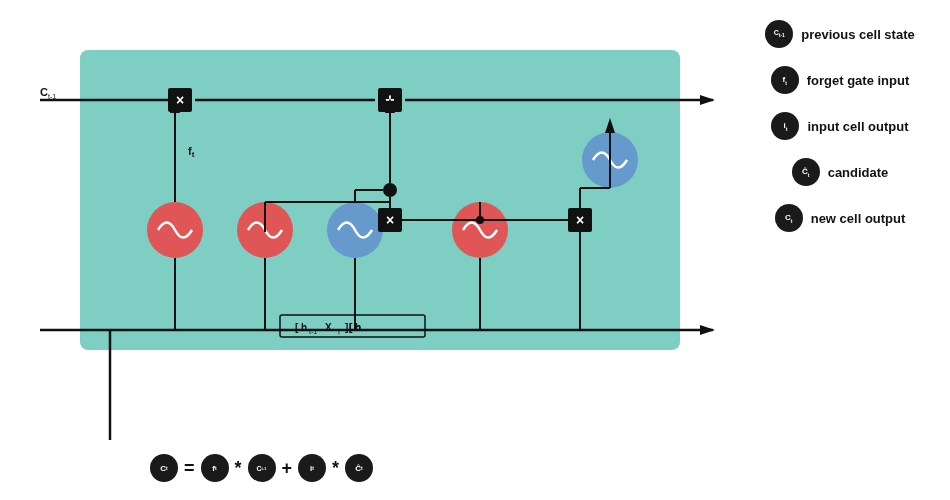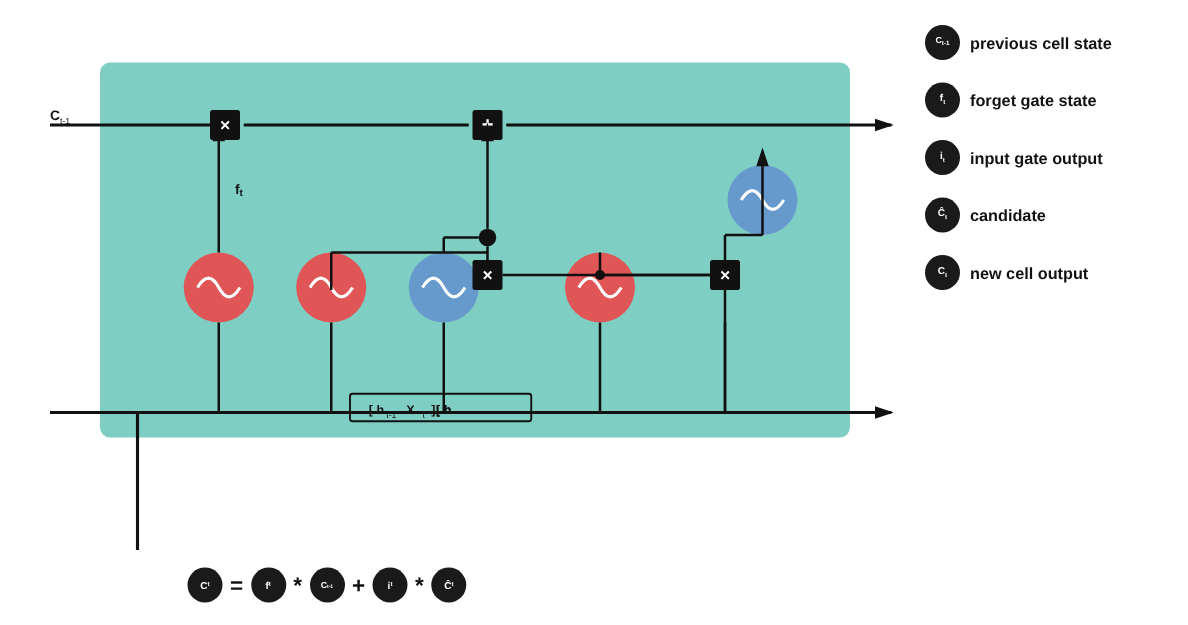--- a/index.html
+++ b/index.html
@@ -46,20 +46,21 @@
       position: absolute;
       right: 10px;
       top: 20px;
       width: 200px;
     }
 
     .legend-item {
       display: flex;
       align-items: center;
       margin-bottom: 18px;
+      justify-content: center;
     }
 
     .legend-circle {
       width: 28px;
       height: 28px;
       background: #1a1a1a;
       border-radius: 50%;
       display: flex;
       align-items: center;
       justify-content: center;
@@ -112,27 +113,27 @@
   <div class="legend-item">
     <div class="legend-circle">
       <span style="font-size:7px;">C<sub style="font-size:5px;">t-1</sub></span>
     </div>
     <span class="legend-text">previous cell state</span>
   </div>
   <div class="legend-item">
     <div class="legend-circle">
       <span style="font-size:8px;">f<sub style="font-size:5px;">t</sub></span>
     </div>
-    <span class="legend-text">forget gate state</span>
+    <span class="legend-text">forget gate input</span>
   </div>
   <div class="legend-item">
     <div class="legend-circle">
       <span style="font-size:8px;">i<sub style="font-size:5px;">t</sub></span>
     </div>
-    <span class="legend-text">input gate output</span>
+    <span class="legend-text">input cell output</span>
   </div>
   <div class="legend-item">
     <div class="legend-circle">
       <span style="font-size:8px;">Ĉ<sub style="font-size:5px;">t</sub></span>
     </div>
     <span class="legend-text">candidate</span>
   </div>
   <div class="legend-item">
     <div class="legend-circle">
       <span style="font-size:8px;">C<sub style="font-size:5px;">t</sub></span>

